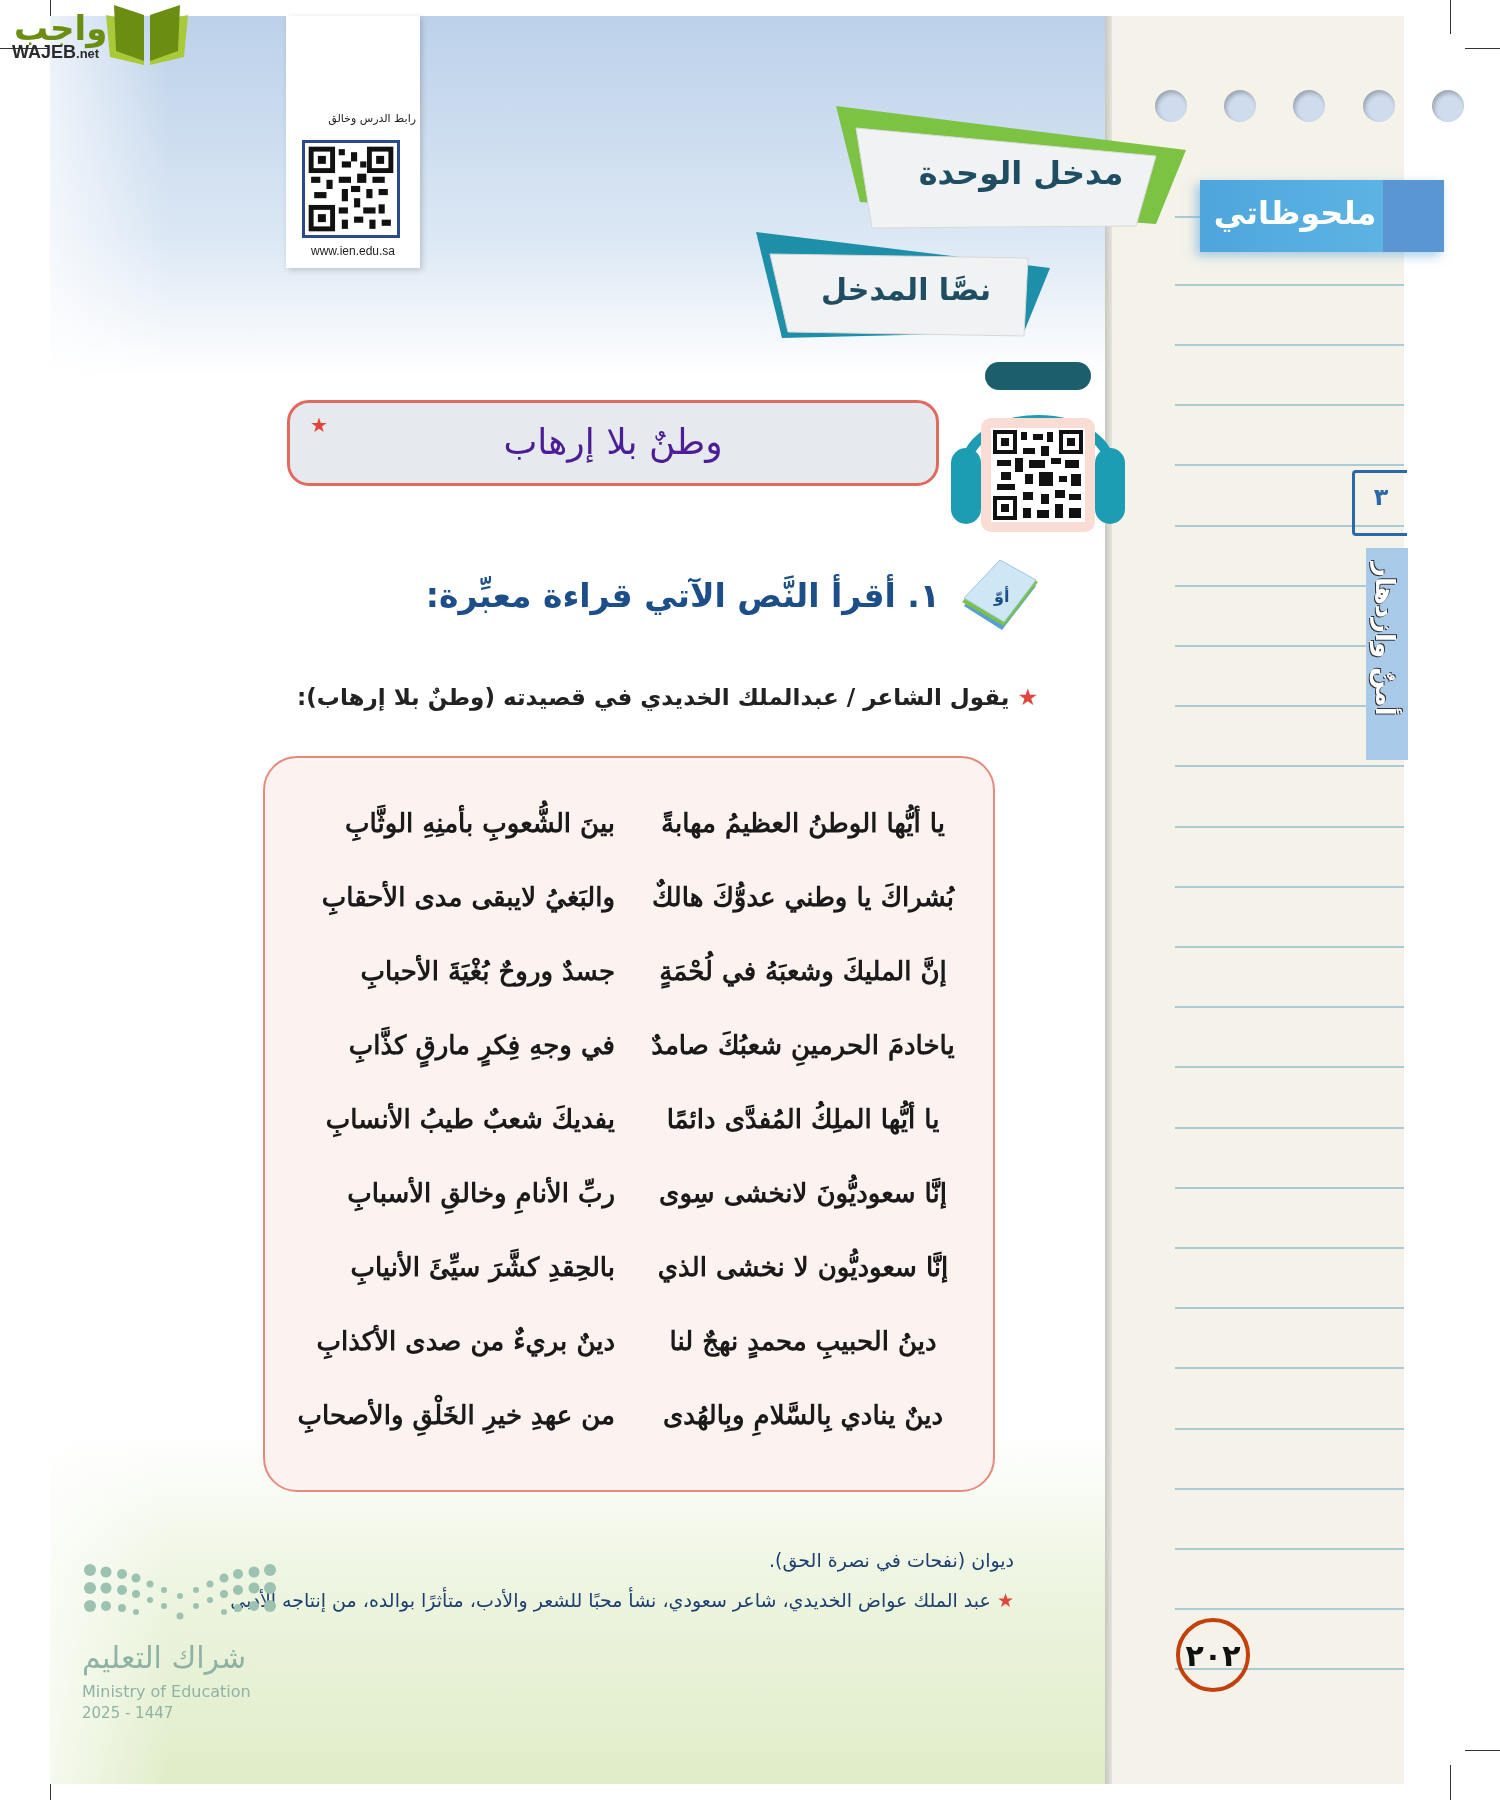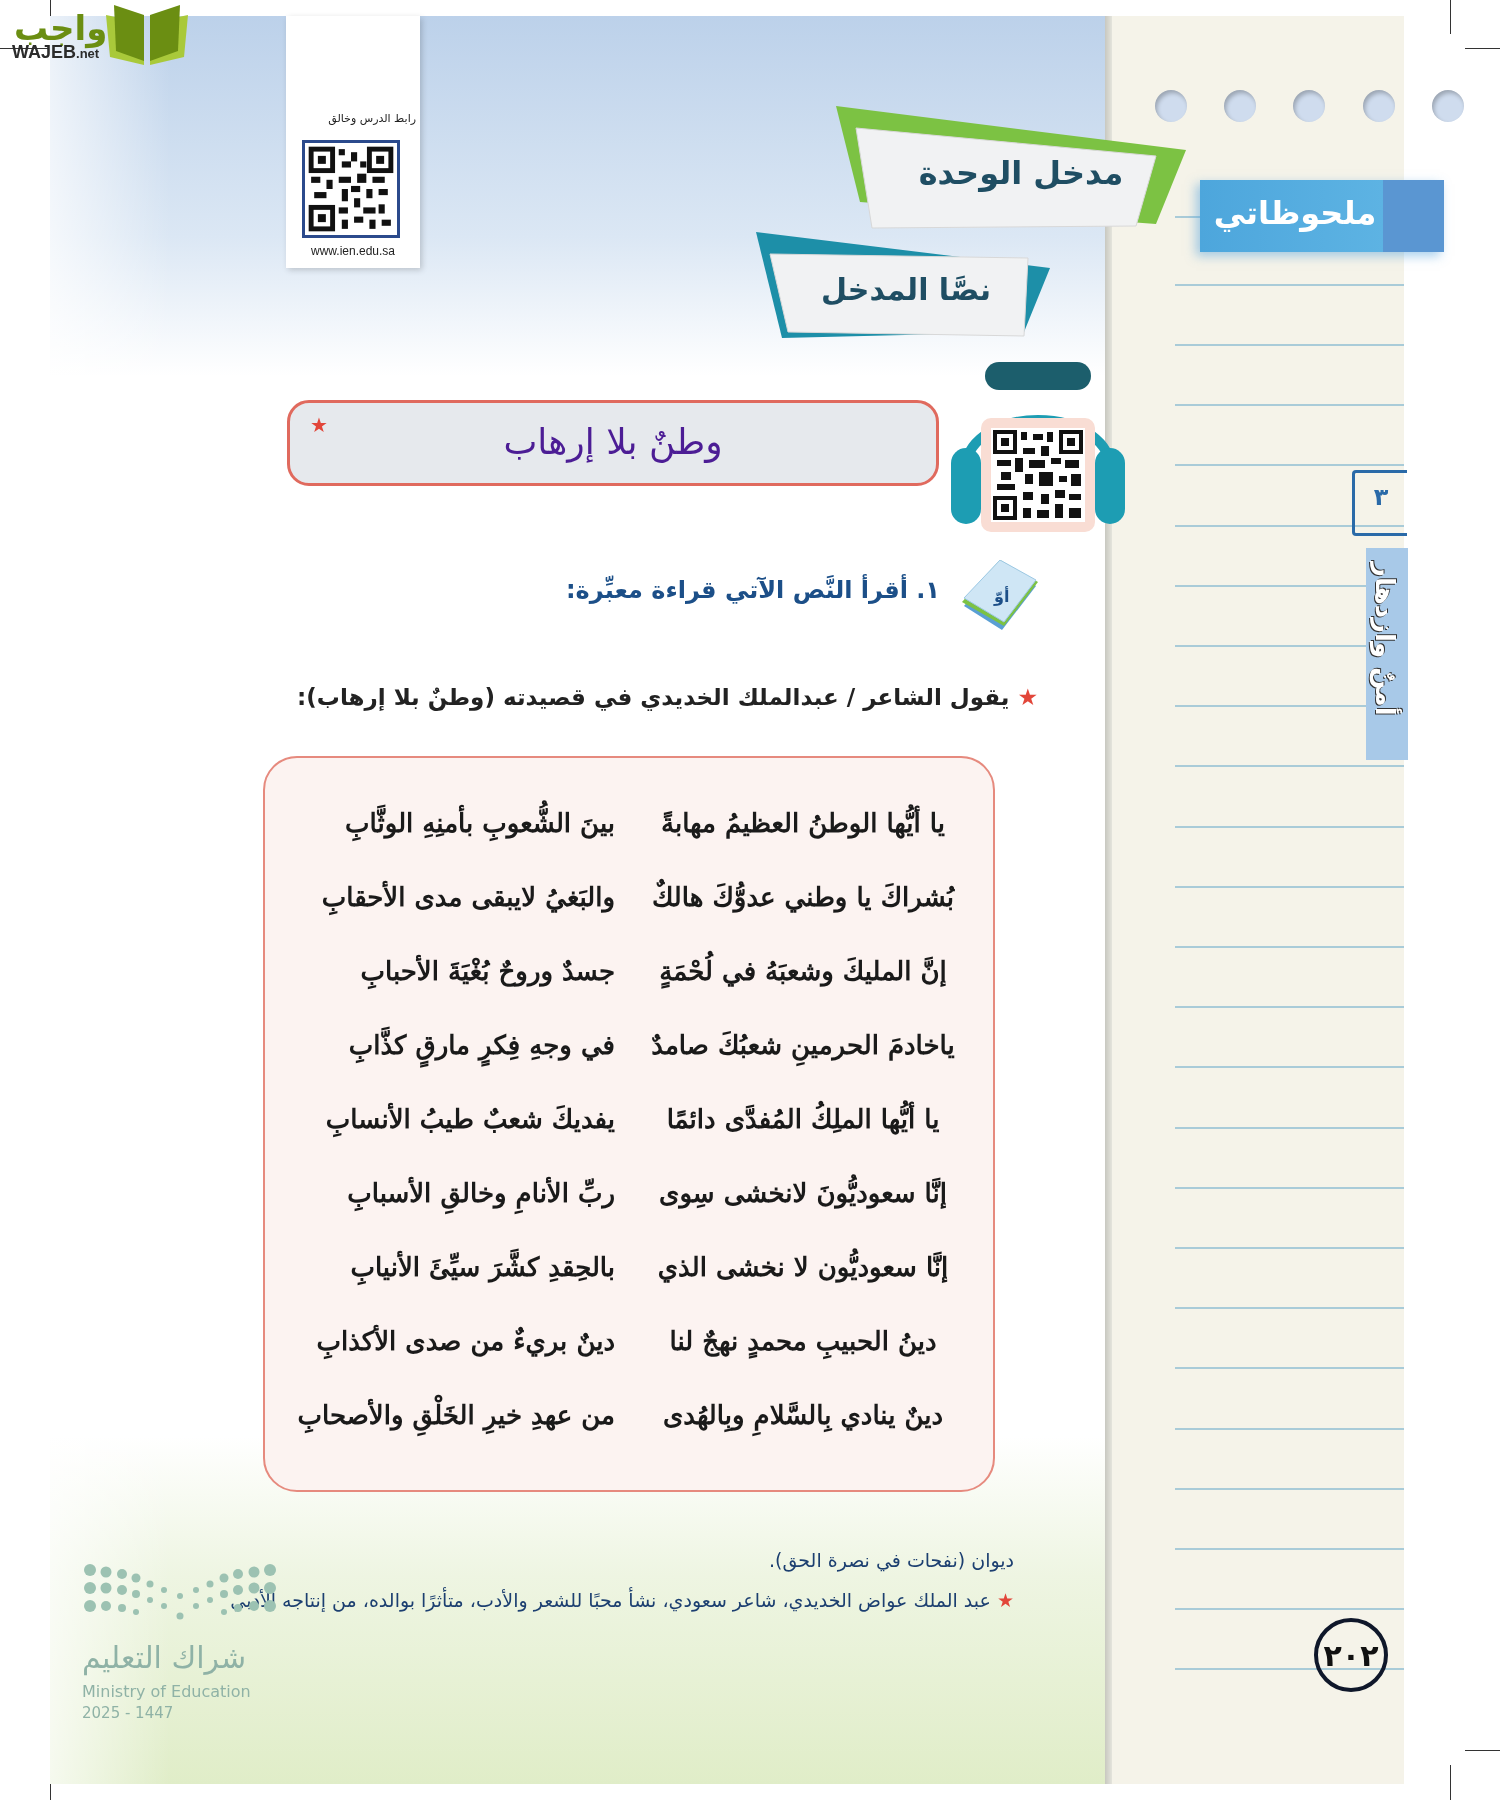--- a/index.html
+++ b/index.html
@@ -32,42 +32,42 @@
   .unit-box{position:absolute;left:1352px;top:470px;width:52px;height:60px;border:3px solid #2a6aa8;border-right:none;border-radius:4px 0 0 4px;}
   .unit-box span{position:absolute;width:100%;top:10px;text-align:center;color:#2a6aa8;font-weight:bold;font-size:24px;}
   .ribbon{position:absolute;left:1366px;top:548px;width:42px;height:212px;background:#a8c9e8;}
   .ribbon span{position:absolute;left:4px;top:14px;writing-mode:vertical-rl;color:#fff;font-weight:bold;font-size:26px;text-shadow:1px 1px 0 #333,-1px -1px 0 #333;direction:rtl;}
   
   .title-box{position:absolute;left:287px;top:400px;width:652px;height:86px;border:3px solid #e06a5e;border-radius:22px;background:#e6e9ed;box-sizing:border-box;}
   .title-box .t{position:absolute;width:100%;top:18px;text-align:center;font-size:36px;font-weight:normal;color:#4c1d95;direction:rtl;}
   .title-box .star{position:absolute;left:20px;top:10px;color:#e2463a;font-size:20px;}
   .headphones{position:absolute;left:945px;top:360px;width:186px;height:180px;}
   
-  .instr{position:absolute;right:560px;top:576px;font-size:24px;font-weight:bold;color:#1c4f88;direction:rtl;}
+  .instr{position:absolute;right:560px;top:576px;font-size:33px;font-weight:bold;color:#1c4f88;direction:rtl;}
   .instr-icon{position:absolute;left:960px;top:560px;width:78px;height:72px;}
   .author{position:absolute;right:462px;top:684px;font-size:23px;font-weight:bold;color:#222;direction:rtl;}
   .author .star{color:#e2463a;}
   
   .poem-box{position:absolute;left:263px;top:756px;width:732px;height:736px;border:2px solid #e68a7e;border-radius:34px;background:#fcf3f1;box-sizing:border-box;}
   .poem-row{position:absolute;left:0;width:100%;height:60px;direction:rtl;}
   .hemi{position:absolute;top:0;font-family:"DejaVu Serif",serif;font-weight:bold;font-size:26px;color:#1a1a1a;white-space:nowrap;direction:rtl;}
   .hemi.right{right:30px;width:320px;text-align:center;}
   .hemi.left{right:378px;width:320px;text-align:right;}
   .watermark{position:absolute;left:510px;top:830px;font-family:"Liberation Sans",sans-serif;font-weight:bold;color:rgba(150,140,110,0.28);font-size:46px;}
   .watermark-ar{position:absolute;left:500px;top:780px;font-size:90px;font-weight:bold;color:rgba(200,210,120,0.35);direction:rtl;}
   .wm-book{position:absolute;left:800px;top:830px;width:180px;height:120px;background:rgba(210,220,140,0.28);}
   
   .footnote{position:absolute;right:486px;top:1540px;width:840px;font-size:19px;color:#1c3f70;direction:rtl;text-align:right;line-height:40px;}
   .footnote .star{color:#e2463a;}
   
   .moe{position:absolute;left:80px;top:1560px;width:200px;}
   .moe-ar{position:absolute;left:82px;top:1640px;font-size:30px;color:#8fb2a6;direction:rtl;}
   .moe-en{position:absolute;left:82px;top:1682px;font-family:"DejaVu Sans",sans-serif;font-size:16px;color:#8fb2a6;}
   .moe-yr{position:absolute;left:82px;top:1704px;font-family:"DejaVu Sans",sans-serif;font-size:15px;color:#8fb2a6;}
-  .page-num{position:absolute;left:1314px;top:1618px;width:74px;height:74px;border:4px solid #0f172a;border-radius:50%;box-sizing:border-box;}
+  .page-num{position:absolute;left:1176px;top:1618px;width:74px;height:74px;border:4px solid #c2410c;border-radius:50%;box-sizing:border-box;}
   .page-num span{position:absolute;width:100%;top:16px;text-align:center;font-size:30px;font-weight:bold;color:#111;}
 </style>
 </head>
 <body>
 
 <div class="crop" style="left:50px;top:0;width:1px;height:16px"></div>
 <div class="crop" style="left:0;top:48px;width:48px;height:1px"></div>
 <div class="crop" style="left:1450px;top:0;width:1px;height:34px"></div>
 <div class="crop" style="left:1465px;top:48px;width:35px;height:1px"></div>
 <div class="crop" style="left:50px;top:1784px;width:1px;height:16px"></div>

